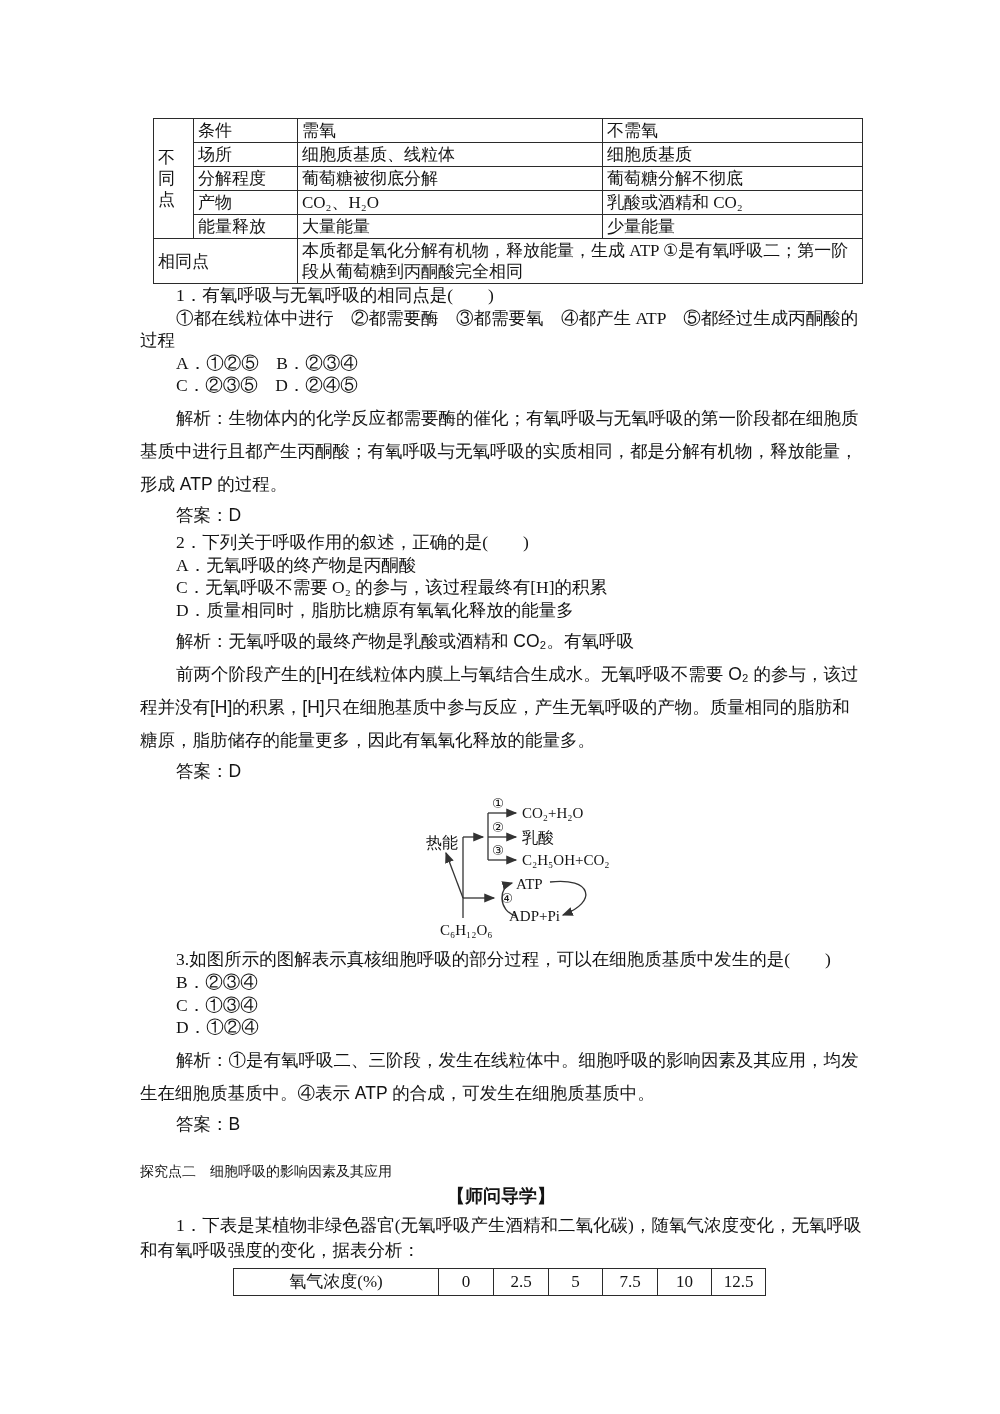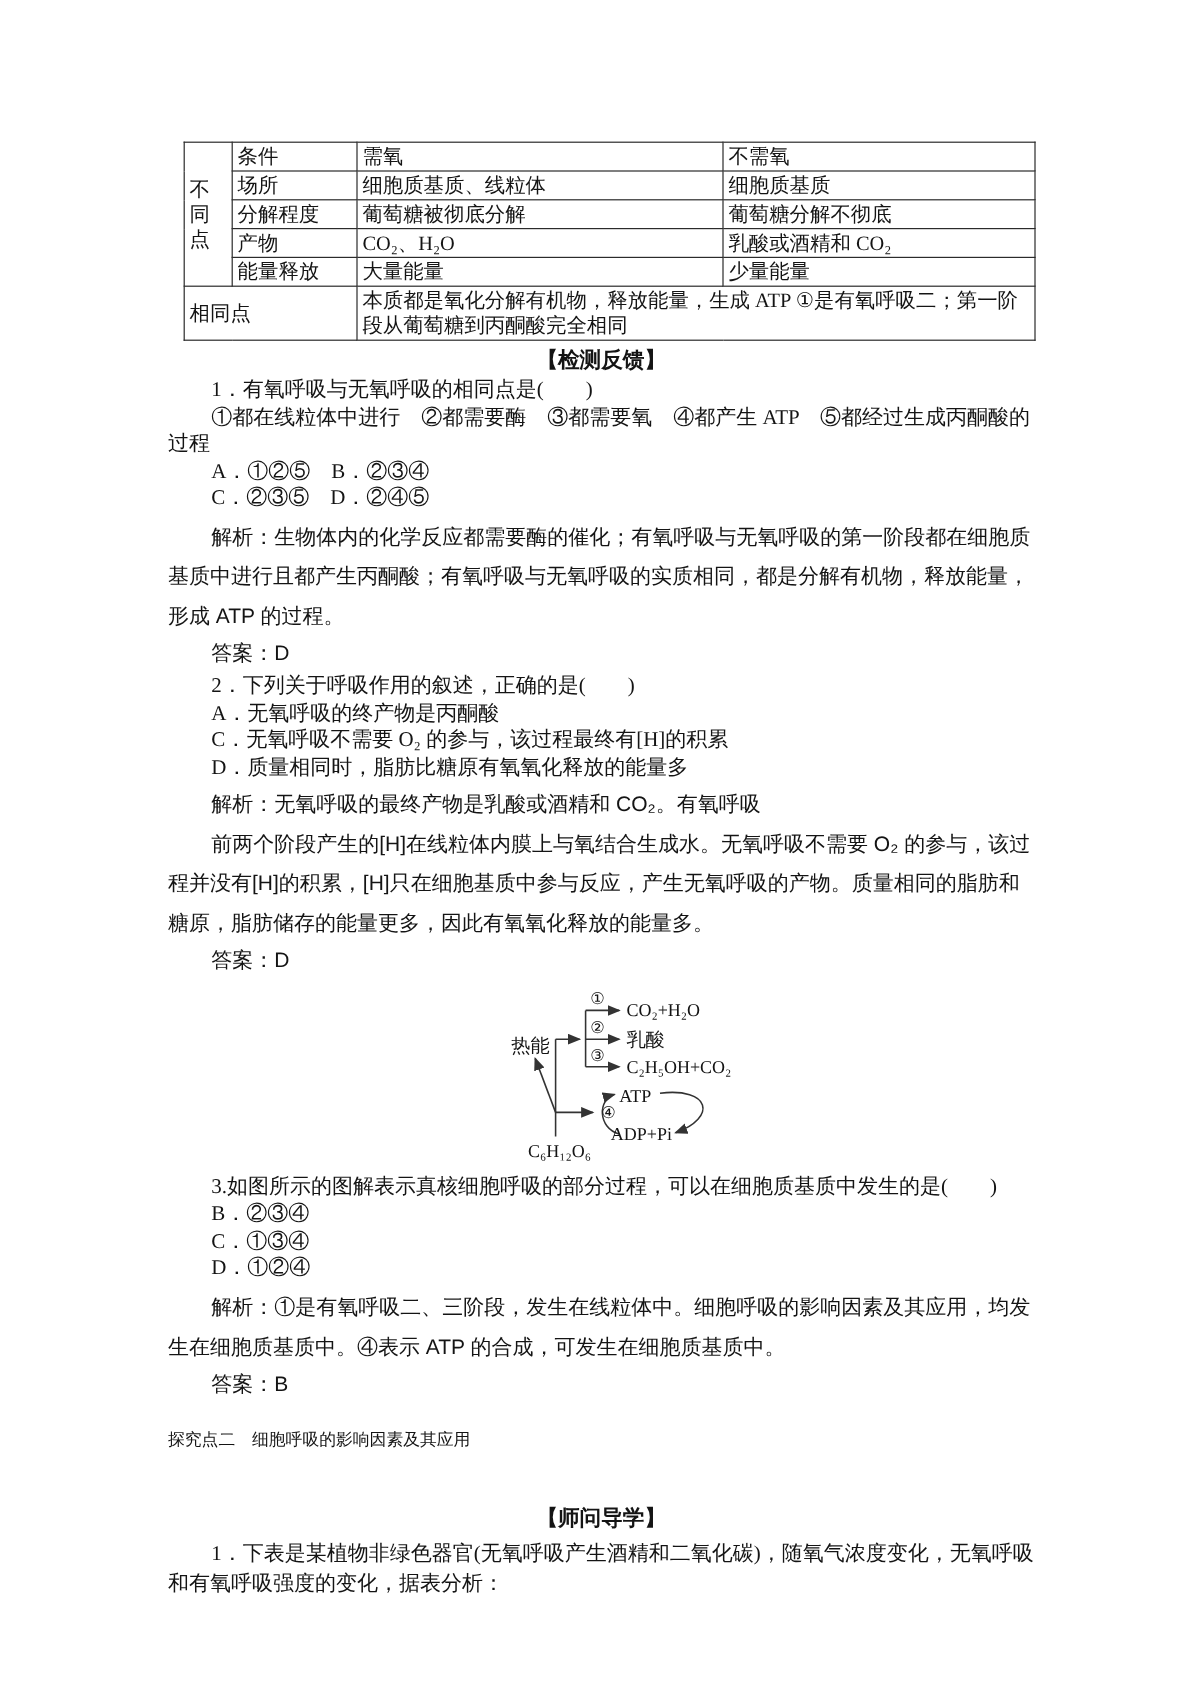--- a/index.html
+++ b/index.html
@@ -43,21 +43,20 @@
     padding: 2px 10px;
   }
 
   
   .ctr {
     text-align: center;
     font-family: "Liberation Sans", sans-serif;
     font-weight: bold;
     font-size: 18px;
     line-height: 25px;
-    margin-top: 40px;
   }
   .ctr-serif {
     text-align: left;
     font-family: "Liberation Serif", serif;
     font-weight: normal;
     font-size: 14px;
     line-height: 25px;
   }
   .ln { line-height: 22.6px; margin: 0; }
   .ind { text-indent: 36px; }
@@ -128,21 +127,20 @@
         <td>大量能量</td>
         <td>少量能量</td>
       </tr>
       <tr>
         <td colspan="2">相同点</td>
         <td colspan="2" class="same-text">本质都是氧化分解有机物，释放能量，生成 ATP ①是有氧呼吸二；第一阶段从葡萄糖到丙酮酸完全相同</td>
       </tr>
     </tbody>
   </table>
 
-  <div class="ctr" style="margin-top:4px">【检测反馈】</div>
 
   <p class="ln ind">1．有氧呼吸与无氧呼吸的相同点是(　　)</p>
   <p class="ln ind">①都在线粒体中进行　②都需要酶　③都需要氧　④都产生 ATP　⑤都经过生成丙酮酸的过程</p>
   <p class="ln ind">A．①②⑤　B．②③④</p>
   <p class="ln ind">C．②③⑤　D．②④⑤</p>
   <p class="jiexi ind sans" style="margin-top:5px">解析：生物体内的化学反应都需要酶的催化；有氧呼吸与无氧呼吸的第一阶段都在细胞质基质中进行且都产生丙酮酸；有氧呼吸与无氧呼吸的实质相同，都是分解有机物，释放能量，形成 ATP 的过程。</p>
   <p class="ans ind sans">答案：D</p>
 
   <p class="ln ind" style="margin-top:3px">2．下列关于呼吸作用的叙述，正确的是(　　)</p>
   <p class="ln ind">A．无氧呼吸的终产物是丙酮酸</p>
@@ -191,14 +189,36 @@
   <p class="ln ind">C．①③④</p>
   <p class="ln ind">D．①②④</p>
   <p class="jiexi ind sans" style="margin-top:5px">解析：①是有氧呼吸二、三阶段，发生在线粒体中。细胞呼吸的影响因素及其应用，均发生在细胞质基质中。④表示 ATP 的合成，可发生在细胞质基质中。</p>
   <p class="ans ind sans">答案：B</p>
 
   <div class="ctr-serif" style="margin-top:22px">探究点二　细胞呼吸的影响因素及其应用</div>
   <div class="ctr">【师问导学】</div>
 
   <p class="ln ind" style="line-height:25px; margin-top:4px">1．下表是某植物非绿色器官(无氧呼吸产生酒精和二氧化碳)，随氧气浓度变化，无氧呼吸和有氧呼吸强度的变化，据表分析：</p>
 
+  <table class="oxy">
+    <colgroup>
+        <col style="width:205px">
+        <col style="width:55px">
+        <col style="width:55px">
+        <col style="width:54px">
+        <col style="width:55px">
+        <col style="width:54px">
+        <col style="width:54px">
+      </colgroup>
+    <tbody>
+      <tr>
+        <td>氧气浓度(%)</td>
+        <td>0</td>
+        <td>2.5</td>
+        <td>5</td>
+        <td>7.5</td>
+        <td>10</td>
+        <td>12.5</td>
+      </tr>
+    </tbody>
+  </table>
 
 </div>
 
 </body></html>

